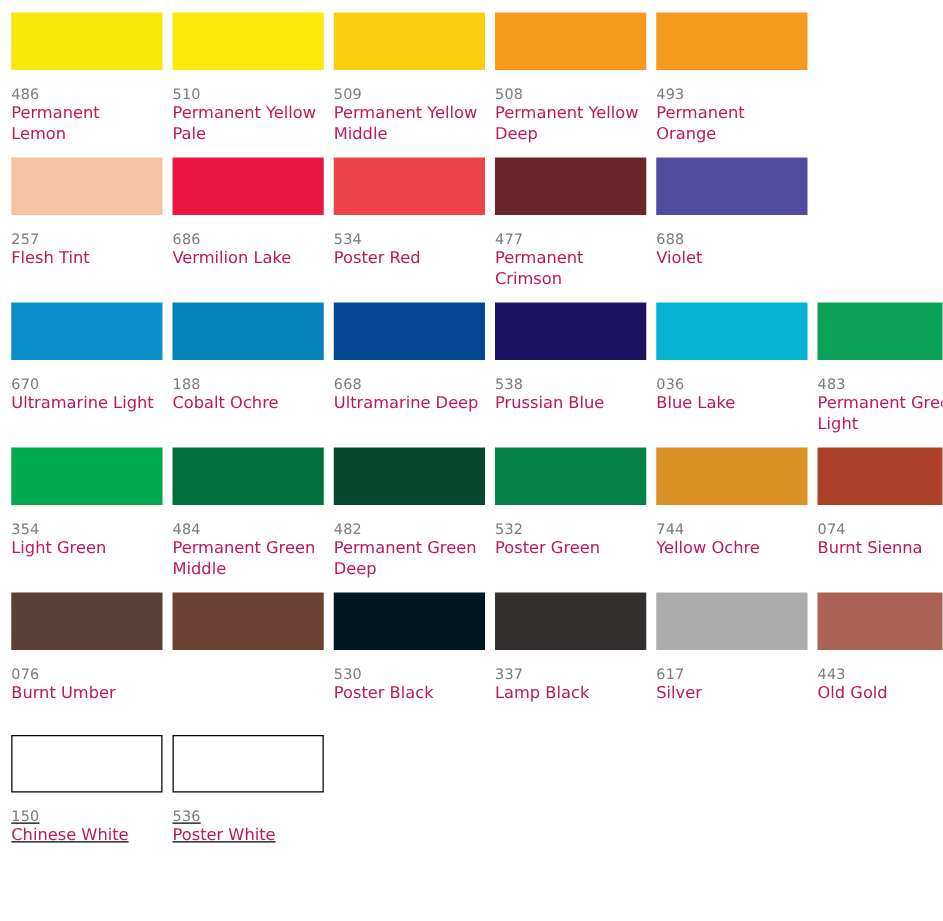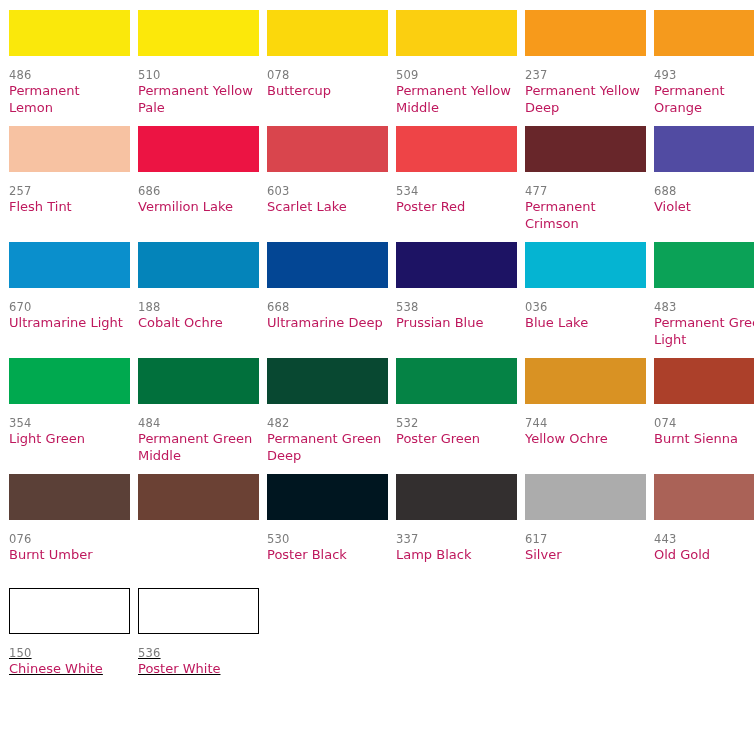--- a/index.html
+++ b/index.html
@@ -88,37 +88,30 @@
         </div>
       </div>
       <div class="swatch-cell">
         <div class="swatch-chip" title="Permanent Yellow Pale" style="background-color: rgb(252, 232, 10);"></div>
         <div class="swatch-label">
           <div class="swatch-code">510</div>
           <div class="swatch-name">Permanent Yellow Pale</div>
         </div>
       </div>
       <div class="swatch-cell">
-        <div class="swatch-chip" title="Buttercup" style="background-color: rgb(251, 216, 12);"></div>
-        <div class="swatch-label">
-          <div class="swatch-code">078</div>
-          <div class="swatch-name">Buttercup</div>
-        </div>
-      </div>
-      <div class="swatch-cell">
         <div class="swatch-chip" title="Permanent Yellow Middle" style="background-color: rgb(251, 207, 16);"></div>
         <div class="swatch-label">
           <div class="swatch-code">509</div>
           <div class="swatch-name">Permanent Yellow Middle</div>
         </div>
       </div>
       <div class="swatch-cell">
         <div class="swatch-chip" title="Permanent Yellow Deep" style="background-color: rgb(247, 154, 27);"></div>
         <div class="swatch-label">
-          <div class="swatch-code">237</div>
+          <div class="swatch-code">508</div>
           <div class="swatch-name">Permanent Yellow Deep</div>
         </div>
       </div>
       <div class="swatch-cell">
         <div class="swatch-chip" title="Permanent Orange" style="background-color: rgb(245, 154, 29);"></div>
         <div class="swatch-label">
           <div class="swatch-code">493</div>
           <div class="swatch-name">Permanent Orange</div>
         </div>
       </div>
@@ -132,27 +125,20 @@
         </div>
       </div>
       <div class="swatch-cell">
         <div class="swatch-chip" title="Vermilion Tint" style="background-color: rgb(236, 20, 67);"></div>
         <div class="swatch-label">
           <div class="swatch-code">686</div>
           <div class="swatch-name">Vermilion Lake</div>
         </div>
       </div>
       <div class="swatch-cell">
-        <div class="swatch-chip" title="Scarlet Lake" style="background-color: rgb(217, 69, 77);"></div>
-        <div class="swatch-label">
-          <div class="swatch-code">603</div>
-          <div class="swatch-name">Scarlet Lake</div>
-        </div>
-      </div>
-      <div class="swatch-cell">
         <div class="swatch-chip" title="Poster Red" style="background-color: rgb(238, 68, 71);"></div>
         <div class="swatch-label">
           <div class="swatch-code">534</div>
           <div class="swatch-name">Poster Red</div>
         </div>
       </div>
       <div class="swatch-cell">
         <div class="swatch-chip" title="Permanent Crimson" style="background-color: rgb(104, 38, 42);"></div>
         <div class="swatch-label">
           <div class="swatch-code">477</div>

